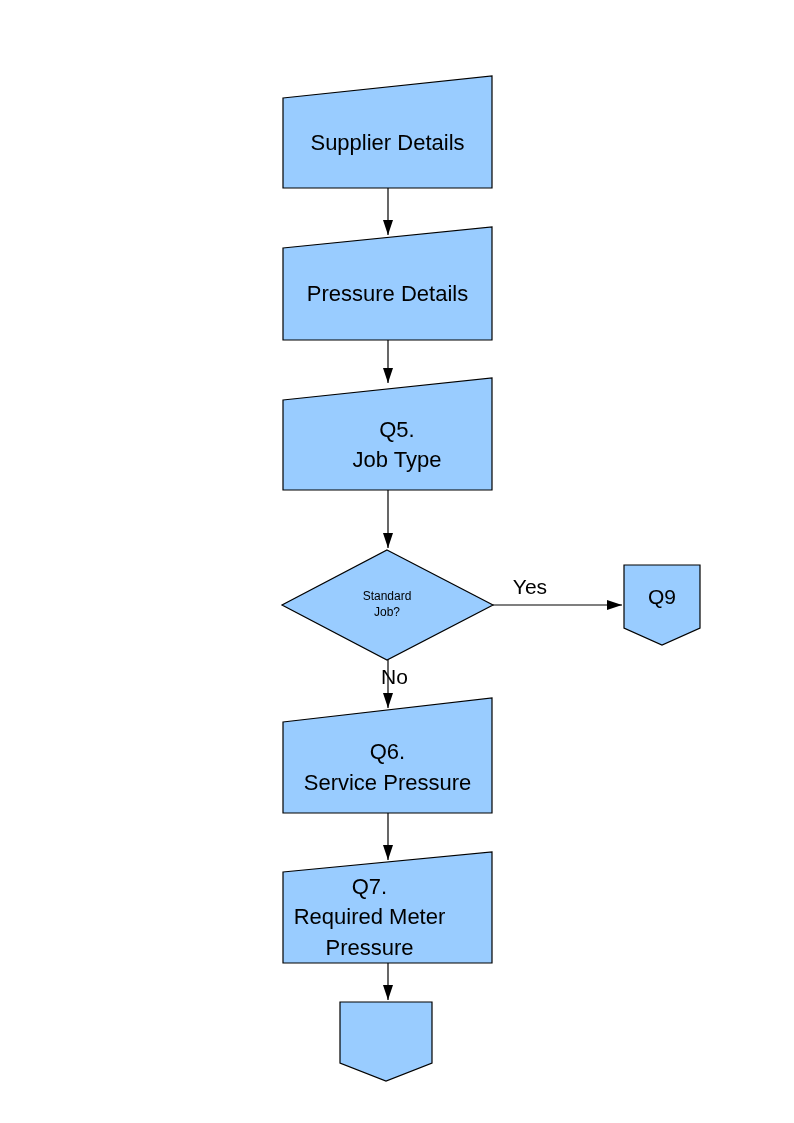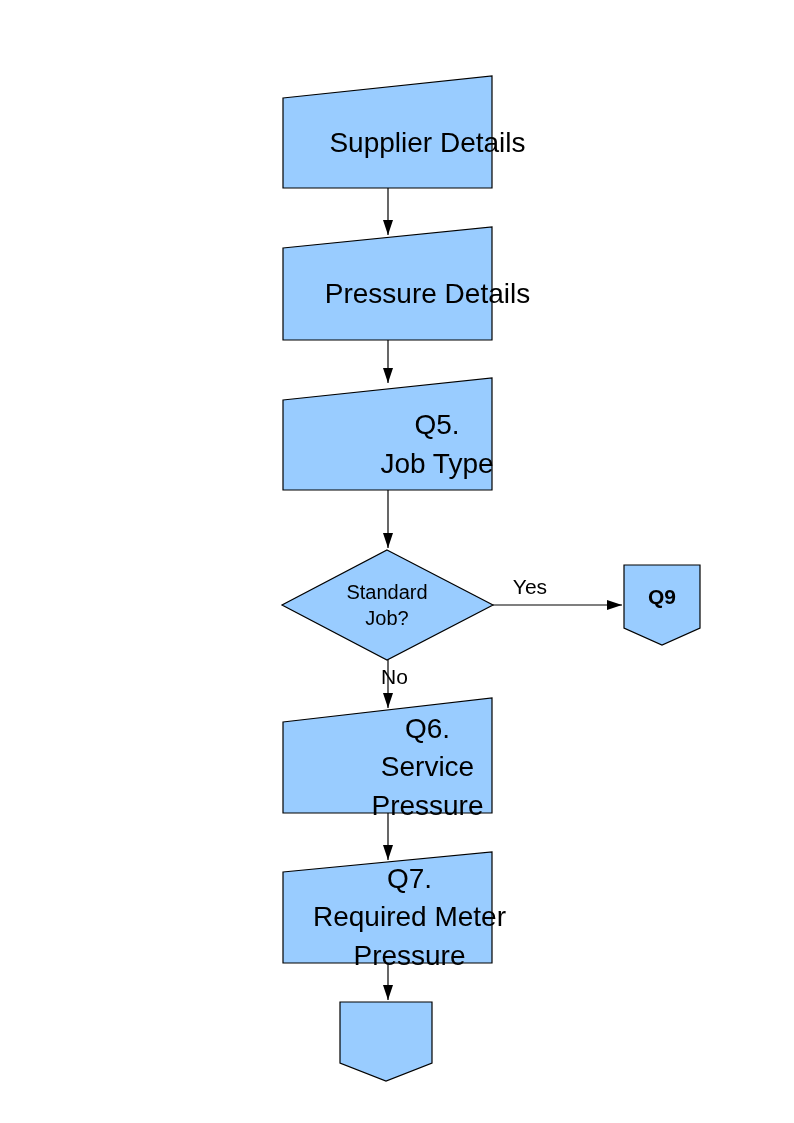--- a/index.html
+++ b/index.html
@@ -28,22 +28,22 @@
   .label {
     position: absolute;
     display: flex;
     align-items: center;
     justify-content: center;
     text-align: center;
     white-space: pre-line;
     color: #000000;
     pointer-events: none;
   }
-  .node-label { font-size: 28px; line-height: 1.38; padding-left: 40px; }
-  .decision-label { font-size: 20px; line-height: 1.3; }
+  .node-label { font-size: 22px; line-height: 1.38; }
+  .decision-label { font-size: 12px; line-height: 1.3; }
   .connector-label { font-size: 21px; }
   .edge-label { font-size: 21px; }
 </style>
 </head>
 <body>
 
 <div class="page">
 
   <svg class="diagram-svg" viewBox="0 0 794 1123" xmlns="http://www.w3.org/2000/svg">
     <defs>
@@ -73,21 +73,21 @@
   <div class="label node-label" style="left:283px; top:98px; width:209px; height:90px;">Supplier Details</div>
 
   <div class="label node-label" style="left:283px; top:248px; width:209px; height:92px;">Pressure Details</div>
 
   <div class="label node-label" style="left:283px; top:400px; width:228px; height:90px;">Q5.
 Job Type</div>
 
   <div class="label decision-label" style="left:297px; top:562px; width:180px; height:86px;">Standard
 Job?</div>
 
-  <div class="label connector-label" style="left:624px; top:565px; width:76px; height:63px;font-weight:bold;">Q9</div>
+  <div class="label connector-label" style="left:624px; top:565px; width:76px; height:63px;">Q9</div>
 
   <div class="label node-label" style="left:283px; top:722px; width:209px; height:91px;">Q6.
 Service Pressure</div>
 
   <div class="label node-label" style="left:265px; top:872px; width:209px; height:91px;">Q7.
 Required Meter
 Pressure</div>
 
 
   <div class="label edge-label" style="left:495px; top:572px; width:70px; height:30px;">Yes</div>

